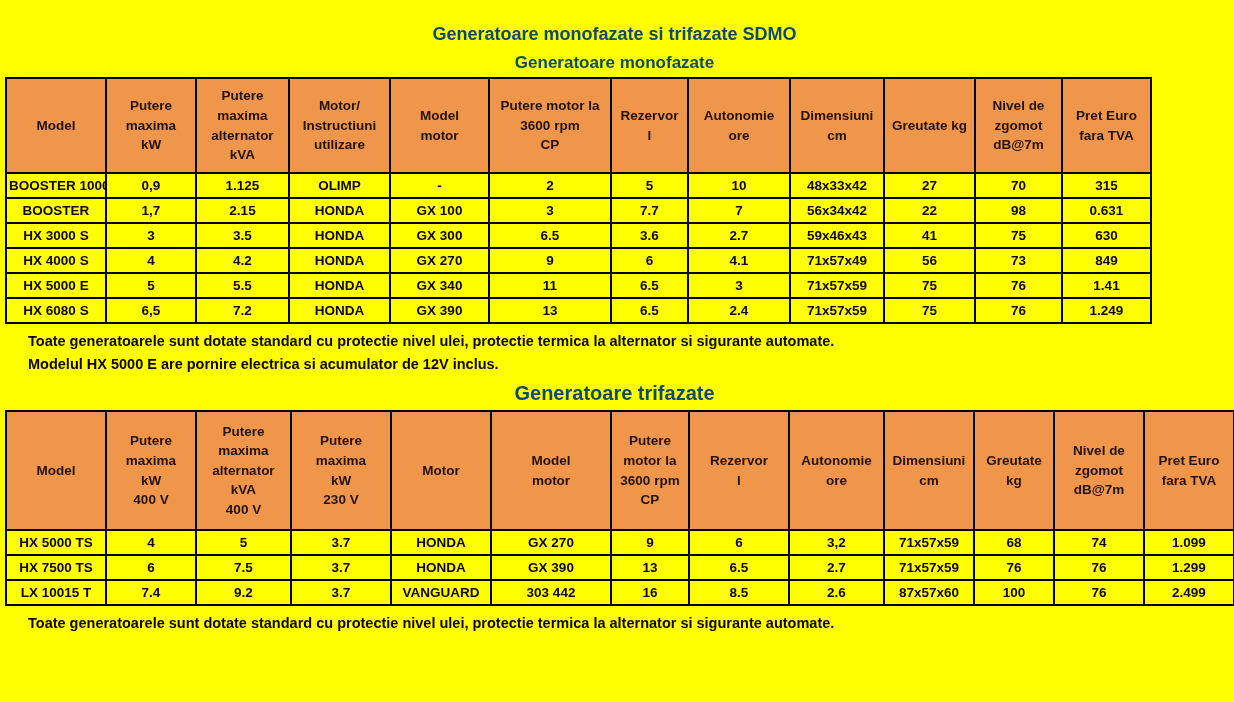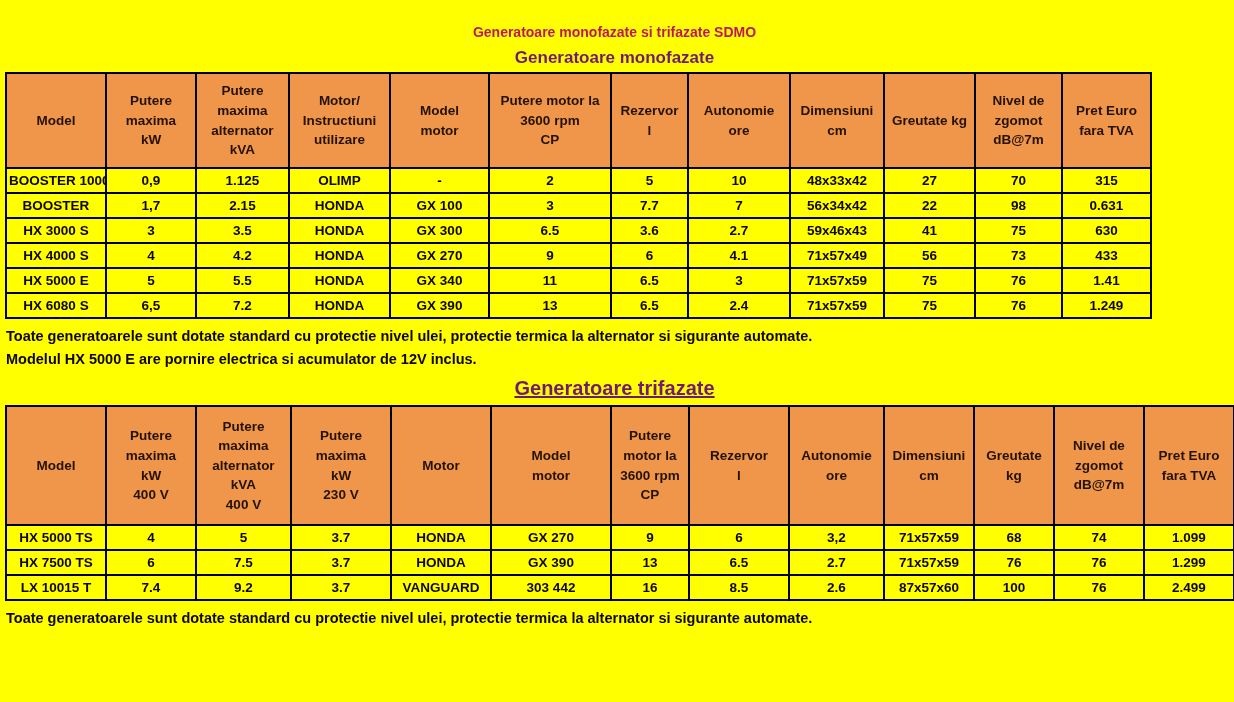--- a/index.html
+++ b/index.html
@@ -7,34 +7,33 @@
   body {
     background: #FFFF00;
     font-family: "Liberation Sans", sans-serif;
     font-weight: bold;
     color: #140A00;
     overflow: hidden;
   }
   .page { padding: 2px 0 0 5px; }
   .main-title {
     text-align: center;
-    font-size: 14px;
+    font-size: 18px;
     padding: 22px 10px 6px 0;
-    color: #be185d;
+    color: #0c4a6e;
   }
   .section-title {
     text-align: center;
     font-size: 17px;
     padding: 2px 10px 4px 0;
-    color: #701a75;
+    color: #0c4a6e;
   }
   .section-title.big {
     font-size: 20px;
     padding: 10px 10px 5px 0;
-    text-decoration: underline;
   }
   table.gen-table {
     border-collapse: collapse;
     table-layout: fixed;
   }
   table.mono { width: 1145px; }
   table.tri  { width: 1228px; }
   .gen-table th, .gen-table td {
     border: 2px solid #000000;
     text-align: center;
@@ -57,20 +56,21 @@
     height: 25px;
     padding: 0 2px;
     white-space: nowrap;
   }
   table.mono thead th { height: 95px; }
   table.tri  thead th { height: 119px; }
   .note {
     font-size: 14.5px;
     color: #0D0500;
     padding: 7px 0 0 1px;
+    margin-left: 22px;
   }
   .note.first { padding-top: 9px; }
 </style>
 </head>
 <body>
 
 <div class="page">
 
   <div class="main-title">Generatoare monofazate si trifazate SDMO</div>
 
@@ -171,21 +171,21 @@
           <td>4</td>
           <td>4.2</td>
           <td>HONDA</td>
           <td>GX 270</td>
           <td>9</td>
           <td>6</td>
           <td>4.1</td>
           <td>71x57x49</td>
           <td>56</td>
           <td>73</td>
-          <td>433</td>
+          <td>849</td>
         </tr>
         <tr>
           <td>HX 5000 E</td>
           <td>5</td>
           <td>5.5</td>
           <td>HONDA</td>
           <td>GX 340</td>
           <td>11</td>
           <td>6.5</td>
           <td>3</td>

